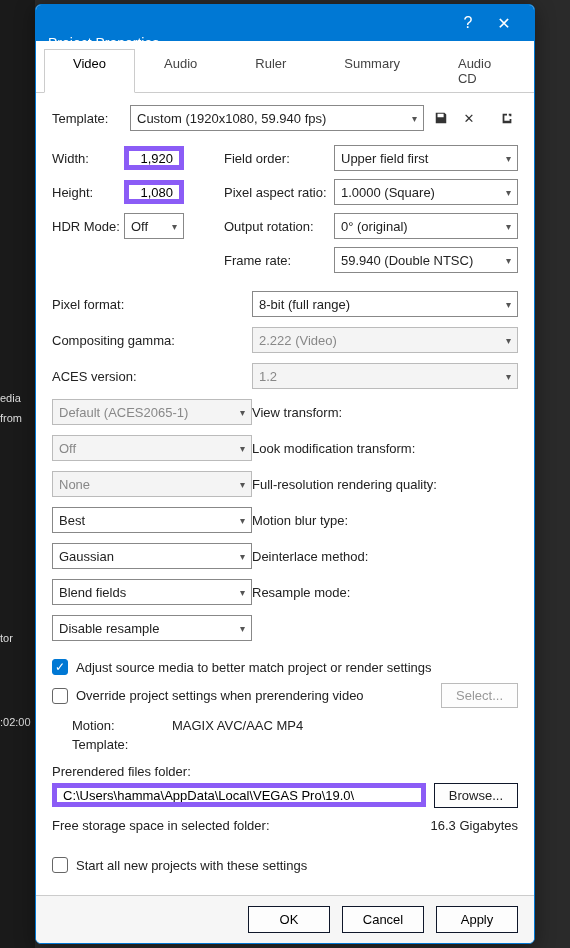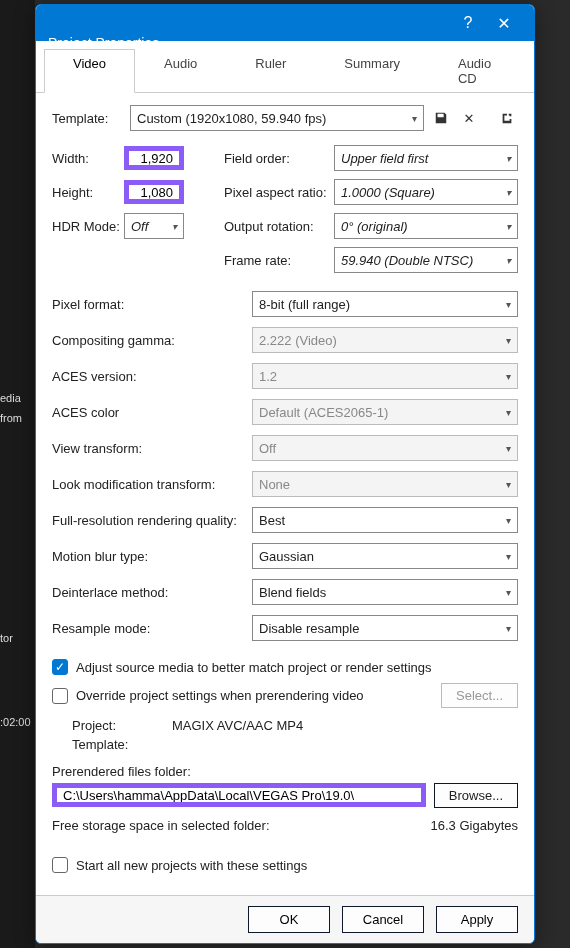--- a/index.html
+++ b/index.html
@@ -16,21 +16,21 @@
 .content { padding: 12px 16px 0 16px; flex: 1; overflow-y: auto; font-size: 13px; color: #222; }
 .label { color: #222; }
 .input-text { border: 5px solid #8b5cf6; padding: 3px 6px; font-size: 13px; background: #fff; height: 24px; }
 .select { border: 1px solid #888; padding: 3px 6px; font-size: 13px; background: #fff; height: 26px; display: flex; align-items: center; justify-content: space-between; cursor: pointer; }
 .select.disabled { color: #888; background: #f4f4f4; border-color: #bbb; }
 .select .chev { font-size: 10px; color: #555; margin-left: 6px; }
 .template-row { display: flex; align-items: center; gap: 6px; margin-bottom: 14px; }
 .template-row .select { flex: 1; }
 .iconbtn { width: 22px; height: 22px; display: flex; align-items: center; justify-content: center; cursor: pointer; font-size: 13px; color: #333; }
 .grid-top { display: grid; grid-template-columns: 72px 70px 30px 110px 1fr; row-gap: 8px; align-items: center; margin-bottom: 18px; }
-.grid-top .select { width: 100%; font-style: italic; }
+.grid-top .select { width: 100%; }
 .grid-top input { width: 60px; text-align: right; }
 .grid-mid { display: grid; grid-template-columns: 200px 1fr; row-gap: 10px; align-items: center; margin-bottom: 18px; }
 .grid-mid .select { width: 100%; }
 .checkbox-row { display: flex; align-items: center; gap: 8px; margin-bottom: 8px; }
 .checkbox { width: 16px; height: 16px; border: 1px solid #666; border-radius: 3px; display: flex; align-items: center; justify-content: center; background: #fff; cursor: pointer; }
 .checkbox.checked { background: #0078d4; border-color: #0078d4; color: #fff; font-size: 12px; }
 .override-row { display: flex; align-items: center; margin-bottom: 10px; }
 .override-row .label-side { flex: 1; display: flex; align-items: center; gap: 8px; text-align: right; }
 .btn { border: 1px solid #0f172a; background: #fdfdfd; padding: 4px 14px; font-size: 13px; cursor: pointer; min-width: 70px; text-align: center; }
 .btn.disabled { color: #999; border-color: #bbb; }
@@ -142,21 +142,20 @@
           <span>2.222 (Video)</span>
           <span class="chev">▾</span>
         </div>
 
       <span class="label">ACES version:</span>
       <div class="select disabled">
           <span>1.2</span>
           <span class="chev">▾</span>
         </div>
 
-      <span class="label">ACES color</span>
       <div class="select disabled">
           <span>Default (ACES2065-1)</span>
           <span class="chev">▾</span>
         </div>
 
       <span class="label">View transform:</span>
       <div class="select disabled">
           <span>Off</span>
           <span class="chev">▾</span>
         </div>
@@ -199,21 +198,21 @@
 
     <div class="override-row">
       <div class="label-side">
         <div class="checkbox"></div>
         <span class="label">Override project settings when prerendering video</span>
       </div>
       <div class="btn disabled">Select...</div>
     </div>
 
     <div class="kv">
-      <span class="label">Project:</span>
+      <span class="label">Motion:</span>
       <span>MAGIX AVC/AAC MP4</span>
       <span class="label">Template:</span>
     </div>
 
     <div class="prerender-label label">Prerendered files folder:</div>
     <div class="folder-row">
       <input class="input-text" value="C:\Users\hamma\AppData\Local\VEGAS Pro\19.0\" style="">
       <div class="btn">Browse...</div>
     </div>
 

